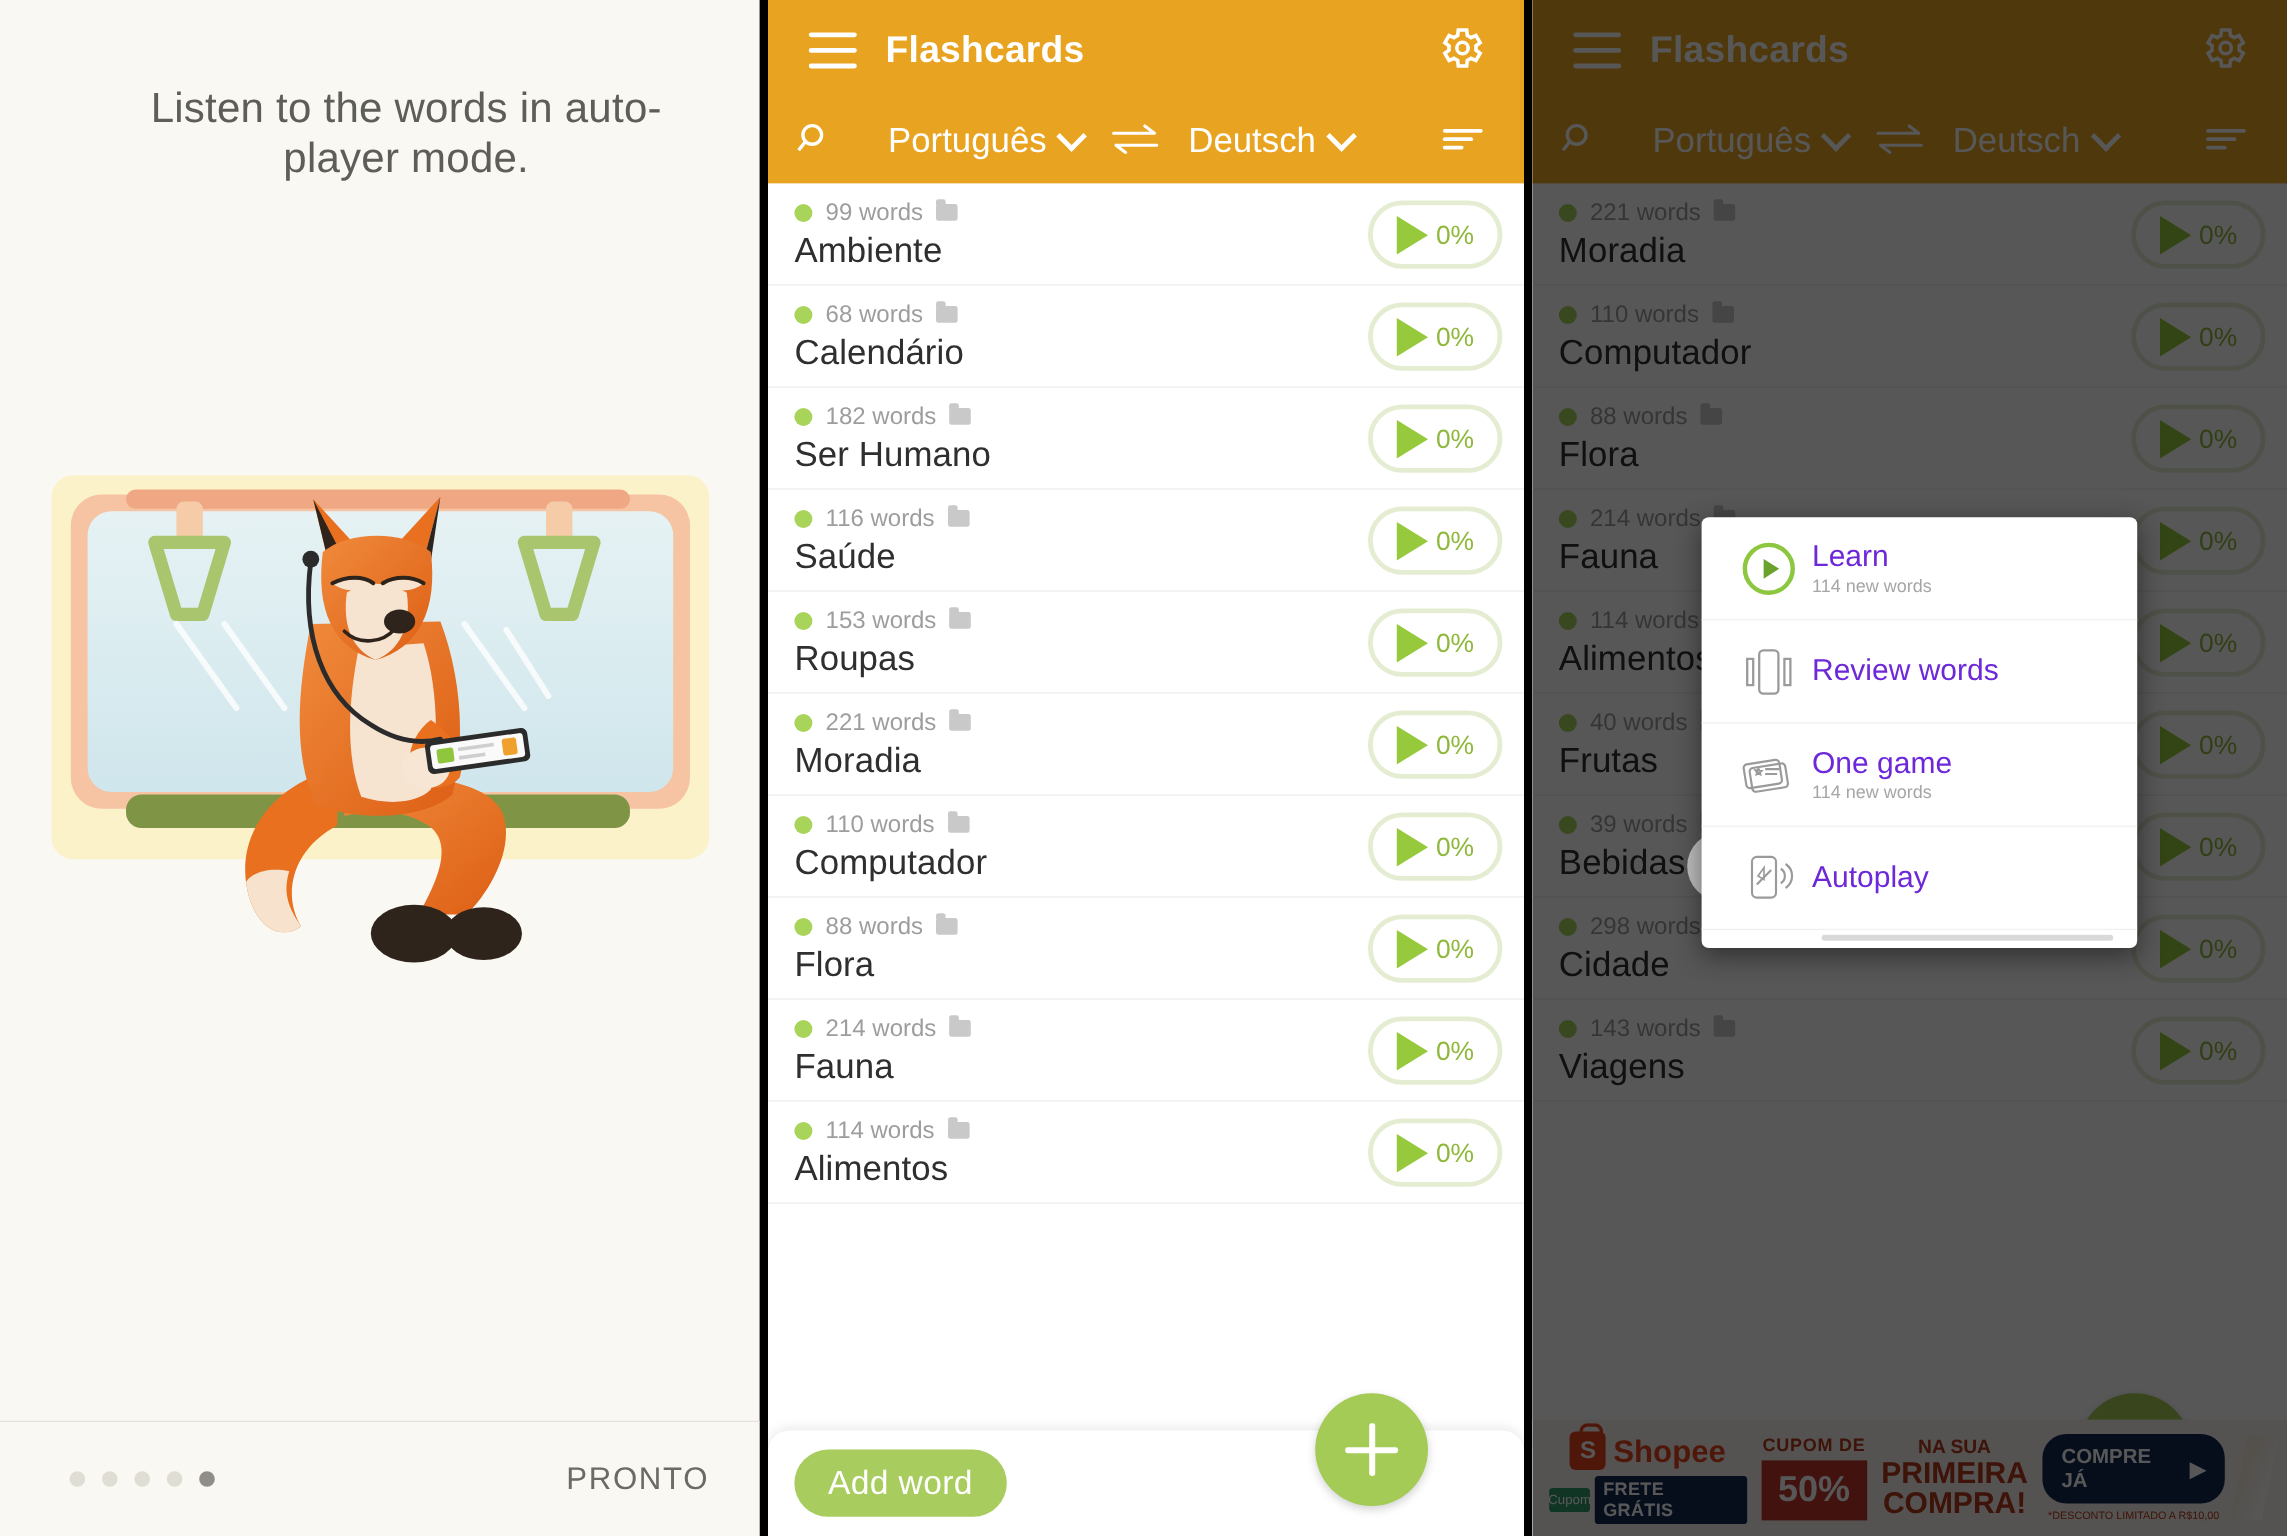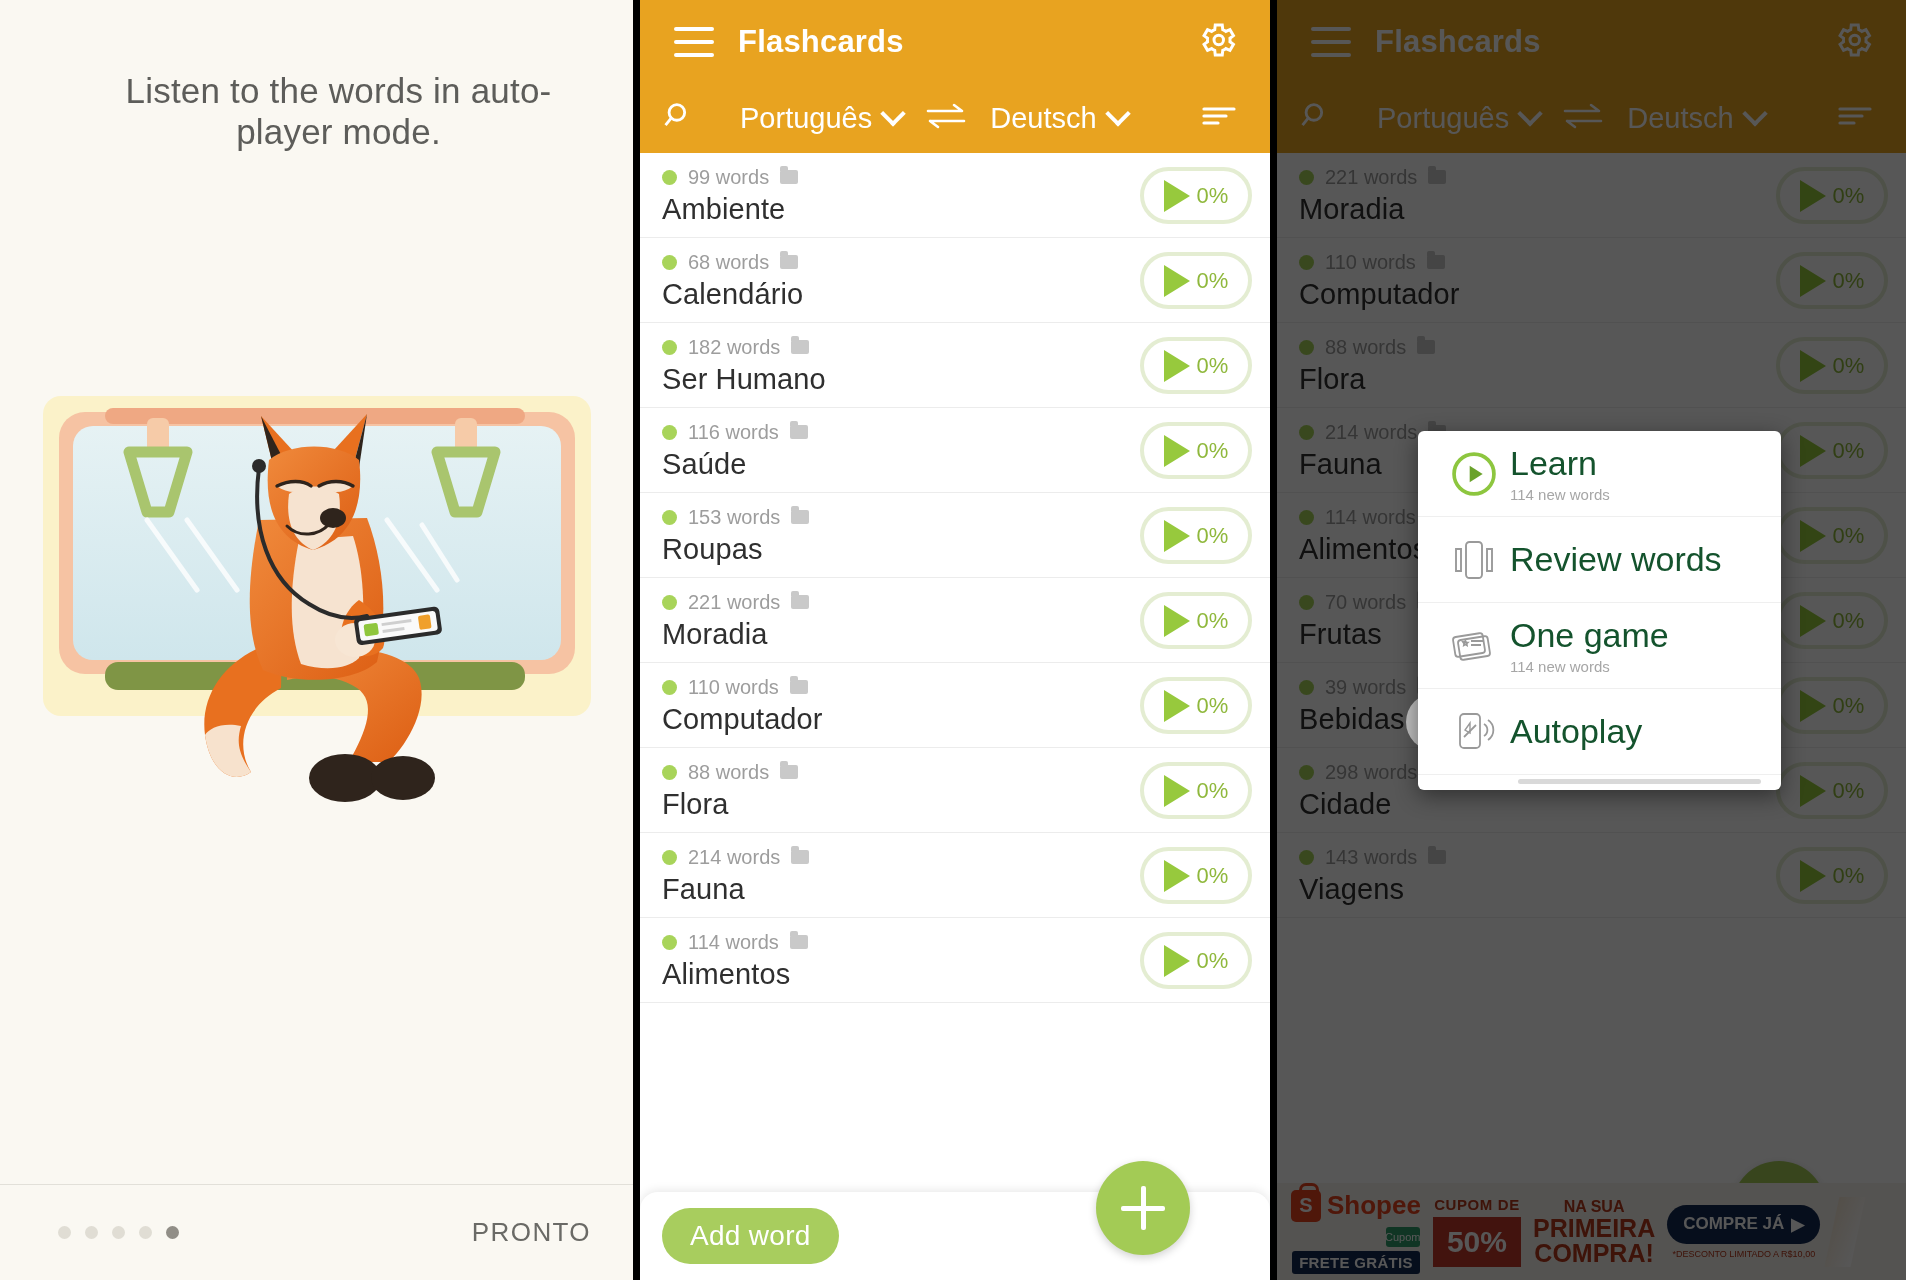--- a/index.html
+++ b/index.html
@@ -114,42 +114,42 @@
   .popup {
     position: absolute; z-index: 10; left: 141px; top: 431px; width: 363px;
     background: #fff; border-radius: 6px; box-shadow: 0 6px 22px rgba(0,0,0,.45);
     padding-bottom: 6px;
   }
   .pop-item { display: flex; align-items: center; height: 86px; padding-left: 20px;
               border-bottom: 1px solid #efefef; cursor: pointer; }
   .pop-item:last-child { border-bottom: 0; }
   .pop-ic { width: 72px; flex: 0 0 72px; display: flex; align-items: center; justify-content: center; }
   .pop-txt { display: flex; flex-direction: column; justify-content: center; }
-  .pop-label { font-size: 34px; color: #14532d; line-height: 1.15; }
+  .pop-label { font-size: 25px; color: #6d28d9; line-height: 1.15; }
   .pop-sub { font-size: 15px; color: #a6a6a6; margin-top: 2px; }
   .pop-handle { height: 5px; background: #d9d9d9; border-radius: 3px; margin: 4px 20px 0 100px; }
 
   .actions { position: absolute; z-index: 8; left: 129px; top: 693px;
              display: flex; gap: 96px; }
   .act { width: 58px; height: 58px; border-radius: 50%; background: rgba(215,215,215,.82);
          display: flex; align-items: center; justify-content: center; cursor: pointer; }
 
   
   .ad { position: absolute; left: 0; right: 0; bottom: 0; height: 97px; z-index: 3;
         background: #f7f2ec; display: flex; align-items: center; padding: 0 14px; gap: 12px;
         overflow: hidden; }
   .ad-cell { display: flex; flex-direction: column; align-items: center; justify-content: center; }
   .ad-logo { display: flex; align-items: center; gap: 6px; }
   .ad-bag { width: 30px; height: 32px; background: #e8431f; border-radius: 5px; position: relative;
             display: flex; align-items: center; justify-content: center; color: #fff;
             font-size: 20px; font-weight: bold; }
   .ad-bag:before { content: ""; position: absolute; top: -7px; left: 8px; width: 14px; height: 10px;
                    border: 3px solid #e8431f; border-bottom: 0; border-radius: 7px 7px 0 0; }
   .ad-shopee { color: #e8431f; font-size: 26px; font-weight: bold; }
-  .ad-frete { display: flex; align-items: flex-end; gap: 4px; margin-top: 5px; flex-direction: column; }
+  .ad-frete { display: flex; align-items: center; gap: 4px; margin-top: 5px; }
   .ad-truck { width: 34px; height: 20px; background: #2f9d6a; border-radius: 3px; color:#fff;
               font-size: 11px; display:flex; align-items:center; justify-content:center; }
   .ad-fretetxt { background: #132a53; color: #fff; font-size: 15px; font-weight: bold;
                  padding: 3px 7px; border-radius: 3px; letter-spacing: .3px; }
   .ad-small { color: #b5381b; font-size: 15px; font-weight: bold; letter-spacing: .6px; }
   .ad-50 { background: #c0392b; color: #fff; font-size: 30px; font-weight: bold;
            padding: 8px 14px; margin-top: 4px; }
   .ad-head { color: #b5381b; font-size: 16px; font-weight: bold; }
   .ad-big { color: #b5381b; font-size: 25px; font-weight: bold; line-height: 1.0; }
   .ad-cta { background: #132a53; color: #fff; font-size: 17px; font-weight: bold;
@@ -539,21 +539,21 @@
           </div>
           <div class="row-title">Alimentos</div>
           <div class="pill">
             <span class="play-tri"></span>
             <span class="pct">0%</span>
           </div>
         </div>
         <div class="row">
           <div class="row-meta">
             <span class="gdot"></span>
-            <span class="wcount">70 words</span>
+            <span class="wcount">40 words</span>
             <span class="folder"></span>
           </div>
           <div class="row-title">Frutas</div>
           <div class="pill">
             <span class="play-tri"></span>
             <span class="pct">0%</span>
           </div>
         </div>
         <div class="row">
           <div class="row-meta">

